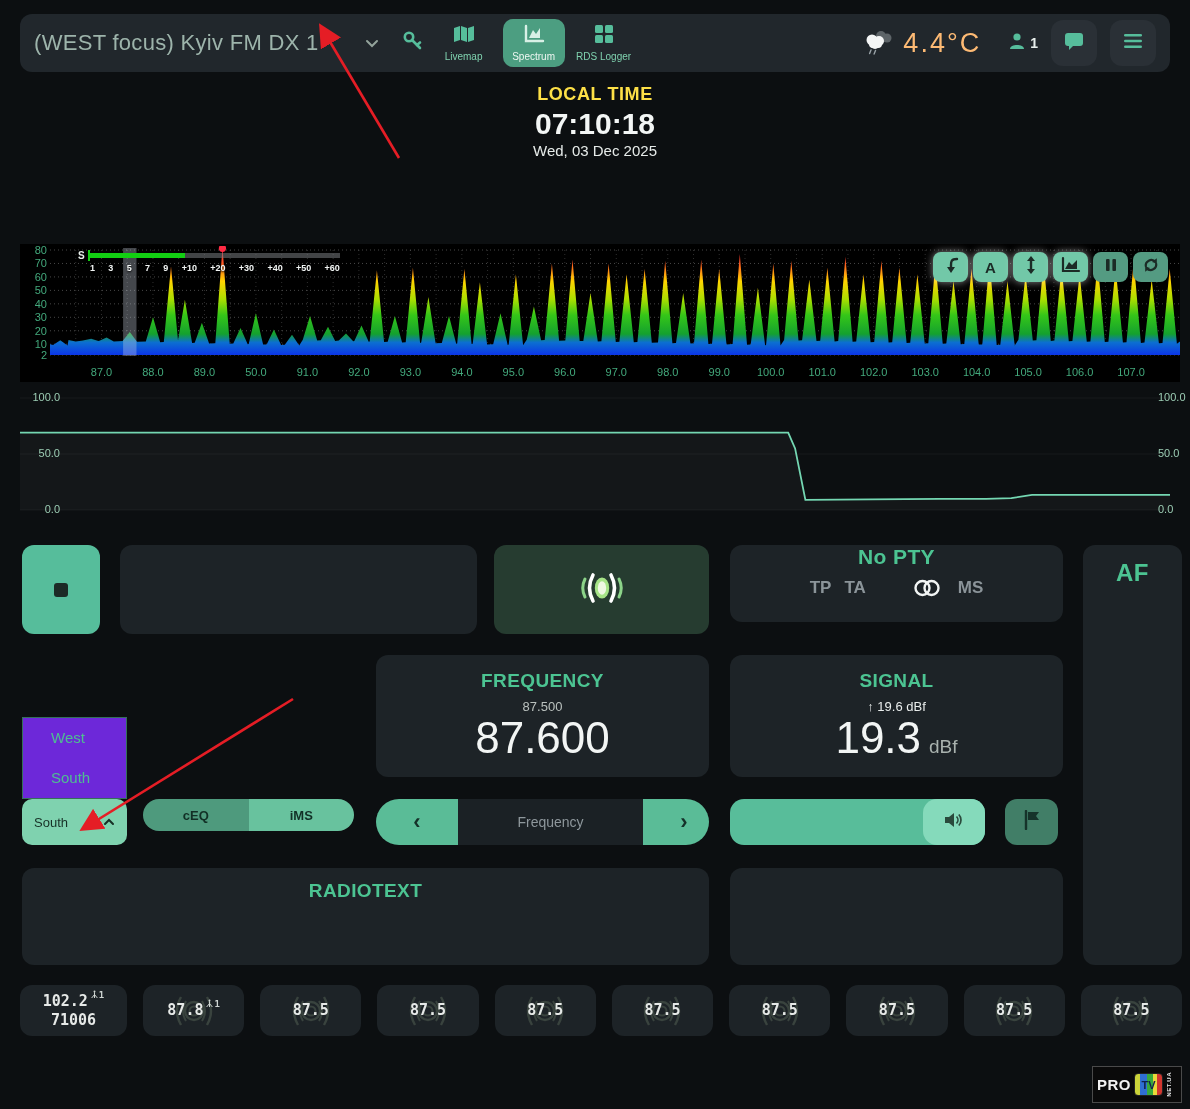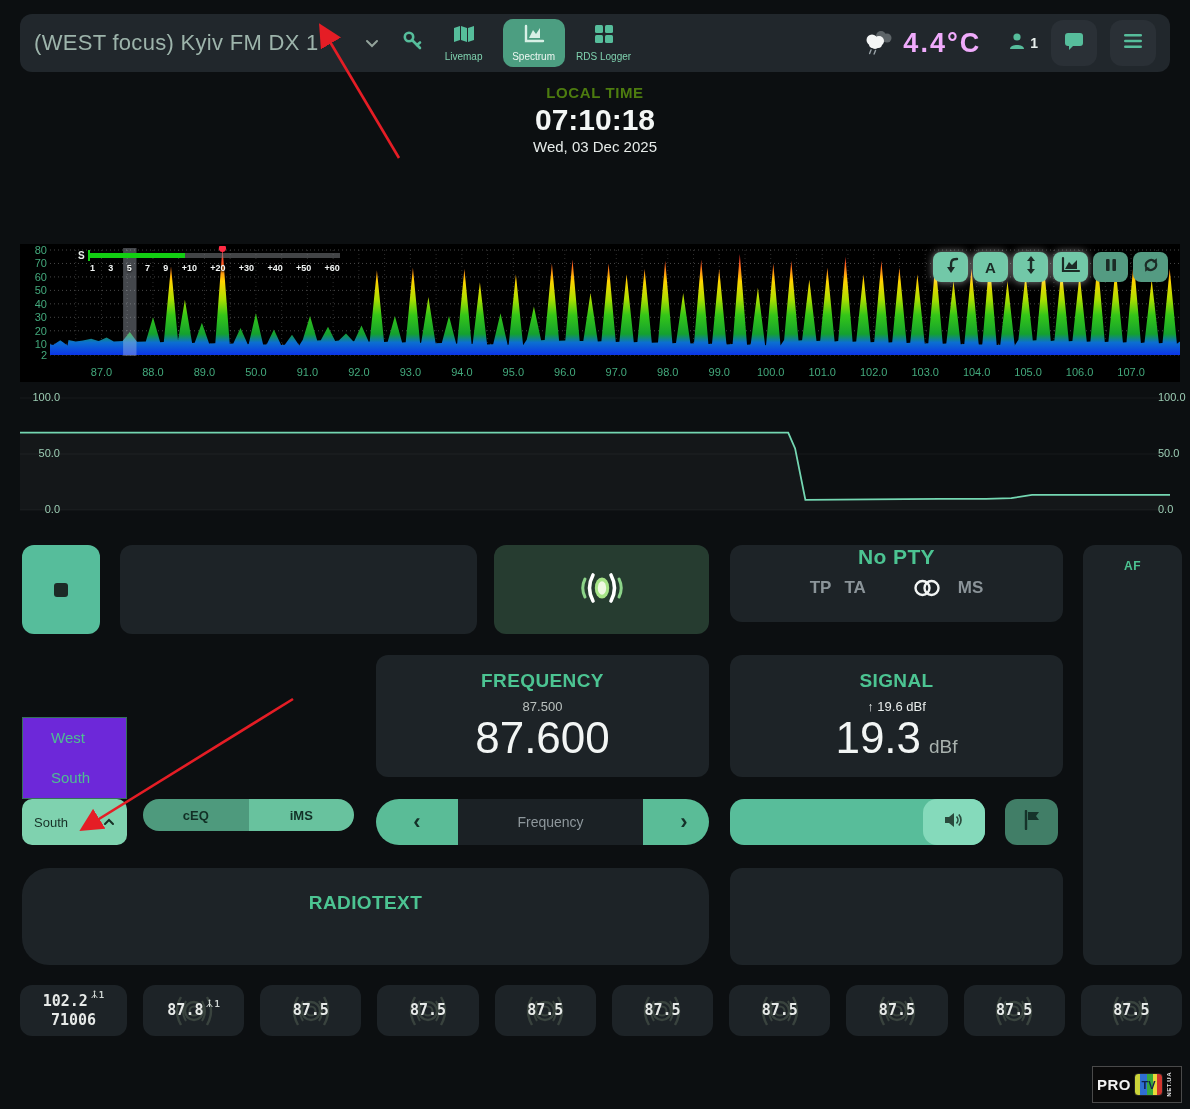--- a/index.html
+++ b/index.html
@@ -13,29 +13,29 @@
   .uaflag{width:27px;height:18px;border-radius:3px;overflow:hidden;margin-left:10px;flex:none;}
   .uaflag .b{height:50%;background:#2461c7;} .uaflag .y{height:50%;background:#f3d23c;}
   .chev{margin-left:9px;flex:none;}
   .keyic{margin-left:22px;flex:none;}
   .navitem{width:62px;height:48px;margin-left:8px;border-radius:10px;display:flex;flex-direction:column;
     align-items:center;justify-content:center;flex:none;cursor:pointer;}
   .navitem .nlab{font-size:10px;color:#7fd2af;margin-top:3px;white-space:nowrap;}
   .navitem.active{background:#4c9e81;}
   .navitem.active .nlab{color:#eef7f2;}
   .tb-right{margin-left:auto;display:flex;align-items:center;}
-  .temp{font-size:27px;font-weight:700;color:#f0abfc;letter-spacing:2px;margin-left:8px;}
+  .temp{font-size:27px;font-weight:400;color:#fdba74;letter-spacing:2px;margin-left:8px;}
   .users{display:flex;align-items:center;margin-left:26px;}
   .ucount{color:#e8efec;font-size:14px;margin-left:3px;font-weight:bold;}
   .sqbtn{width:46px;height:46px;border-radius:12px;background:#2a3036;margin-left:13px;display:flex;
     align-items:center;justify-content:center;cursor:pointer;}
 
   
   .clock{position:absolute;left:0;top:84px;width:1190px;text-align:center;}
-  .clock .lbl{color:#4d7c0f;font-weight:bold;font-size:15px;letter-spacing:.6px;}
+  .clock .lbl{color:#fde047;font-weight:bold;font-size:18px;letter-spacing:.6px;}
   .clock .tm{color:#f3f6f5;font-size:30px;font-weight:600;margin-top:2px;}
   .clock .dt{color:#e6ebe9;font-size:15px;margin-top:1px;}
 
   
   .specbox{position:absolute;left:20px;top:244px;width:1160px;height:138px;background:#000;}
   #spec-svg{position:absolute;left:30px;top:2px;}
   .ylab{position:absolute;color:#43a97c;font-size:11px;width:26px;text-align:right;}
   .xlab{position:absolute;top:122px;color:#43a97c;font-size:11px;transform:translateX(-50%);}
   .smeter{position:absolute;left:58px;top:6px;width:262px;}
   .smeter .srow{display:flex;align-items:center;}
@@ -454,21 +454,21 @@
       <svg width="30" height="18" viewBox="0 0 30 18">
             <circle cx="10.5" cy="9" r="7" fill="none" stroke="#f2f5f4" stroke-width="2.4"></circle>
             <circle cx="19.5" cy="9" r="7" fill="none" stroke="#f2f5f4" stroke-width="2.4"></circle>
           </svg>
     </span>
     <span class="ptyflag" style="margin-left:16px;">MS</span>
   </div>
 </div>
 
 <div class="panel" style="left:1083px;top:545px;width:99px;height:420px;padding-top:14px;">
-  <div class="ptitle" style="font-size:12px;">AF</div>
+  <div class="ptitle" style="font-size:24px;">AF</div>
 </div>
 
 
 <div class="panel" style="left:376px;top:655px;width:333px;height:122px;padding-top:15px;">
   <div class="ptitle">FREQUENCY</div>
   <div class="subval" style="margin-top:7px;">87.500</div>
   <div class="bigval" style="margin-top:2px;">87.600</div>
 </div>
 
 <div class="panel" style="left:730px;top:655px;width:333px;height:122px;padding-top:15px;">
@@ -518,21 +518,21 @@
 
 <div class="flagbtn">
   <span>
     <svg width="18" height="20" viewBox="0 0 18 20">
           <line x1="3" y1="1" x2="3" y2="19" stroke="#16332a" stroke-width="2.4" stroke-linecap="round"></line>
           <path d="M5 2 H16 L13 6 L16 10 H5 Z" fill="#16332a"></path>
         </svg>
   </span>
 </div>
 
-<div class="panel" style="left:22px;top:868px;width:687px;height:97px;padding-top:24px;border-radius:27px;">
+<div class="panel" style="left:22px;top:868px;width:687px;height:97px;padding-top:12px;">
   <div class="ptitle">RADIOTEXT</div>
 </div>
 <div class="panel" style="left:730px;top:868px;width:333px;height:97px;"></div>
 
 <div class="presets" id="presets">
       <div class="preset" style="flex: 0 0 auto; width: 107px;">
         <span class="l1">102.2<span class="supwrap">
             <svg width="9" height="9" viewBox="0 0 9 9">
               <circle cx="4.5" cy="1.6" r="1" fill="#cfd5d2"></circle>
               <line x1="4.5" y1="2.2" x2="4.5" y2="8" stroke="#cfd5d2" stroke-width="1"></line>

